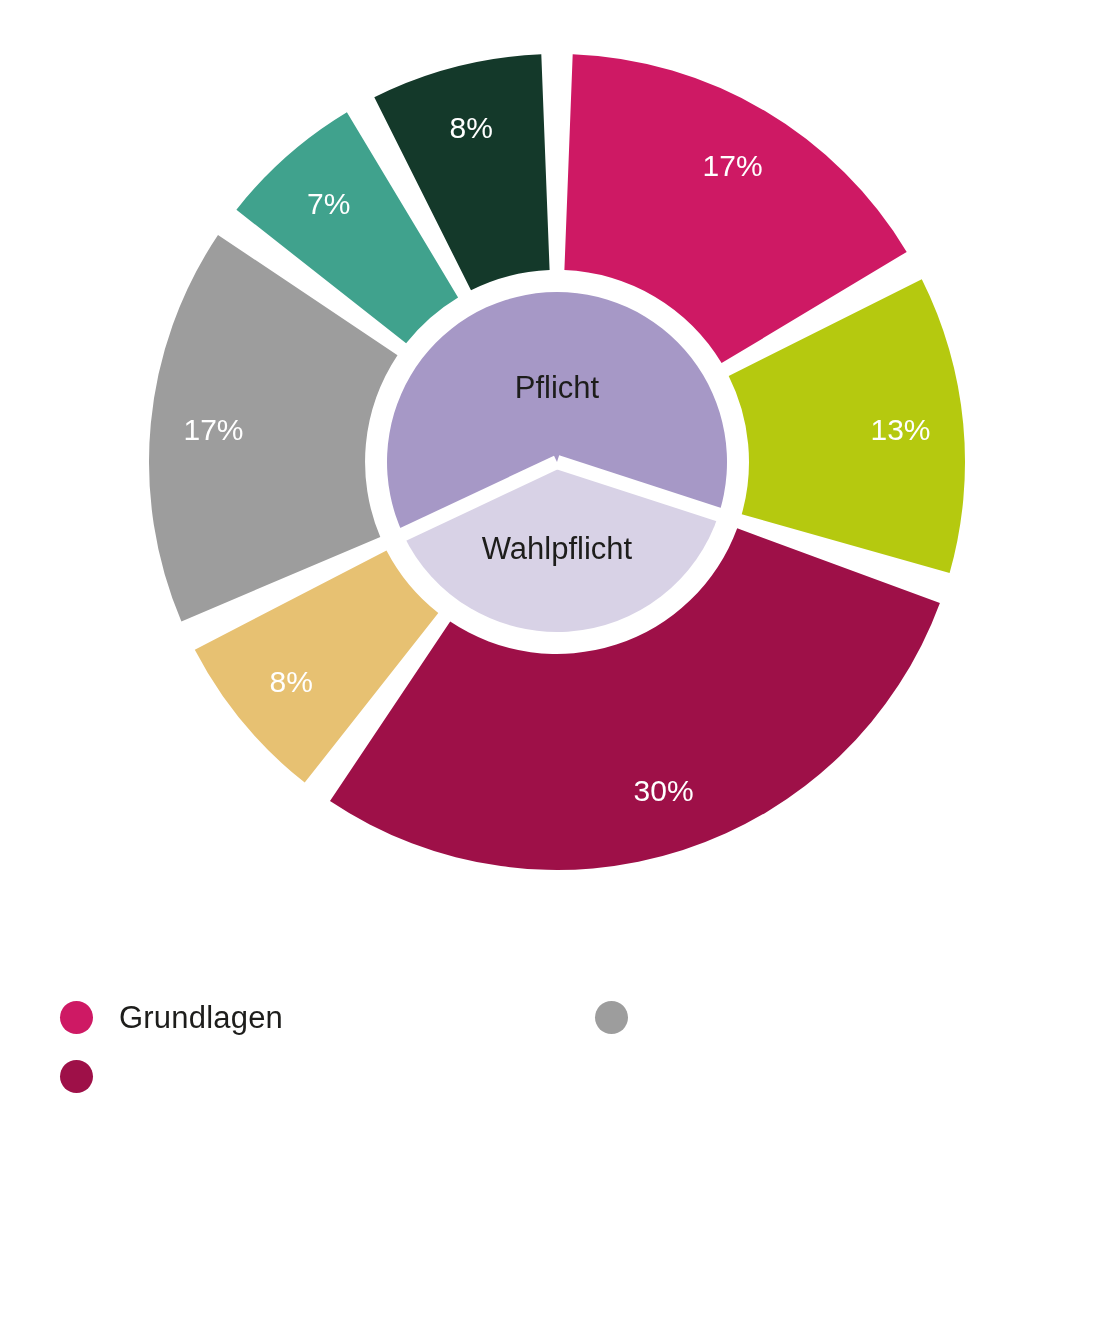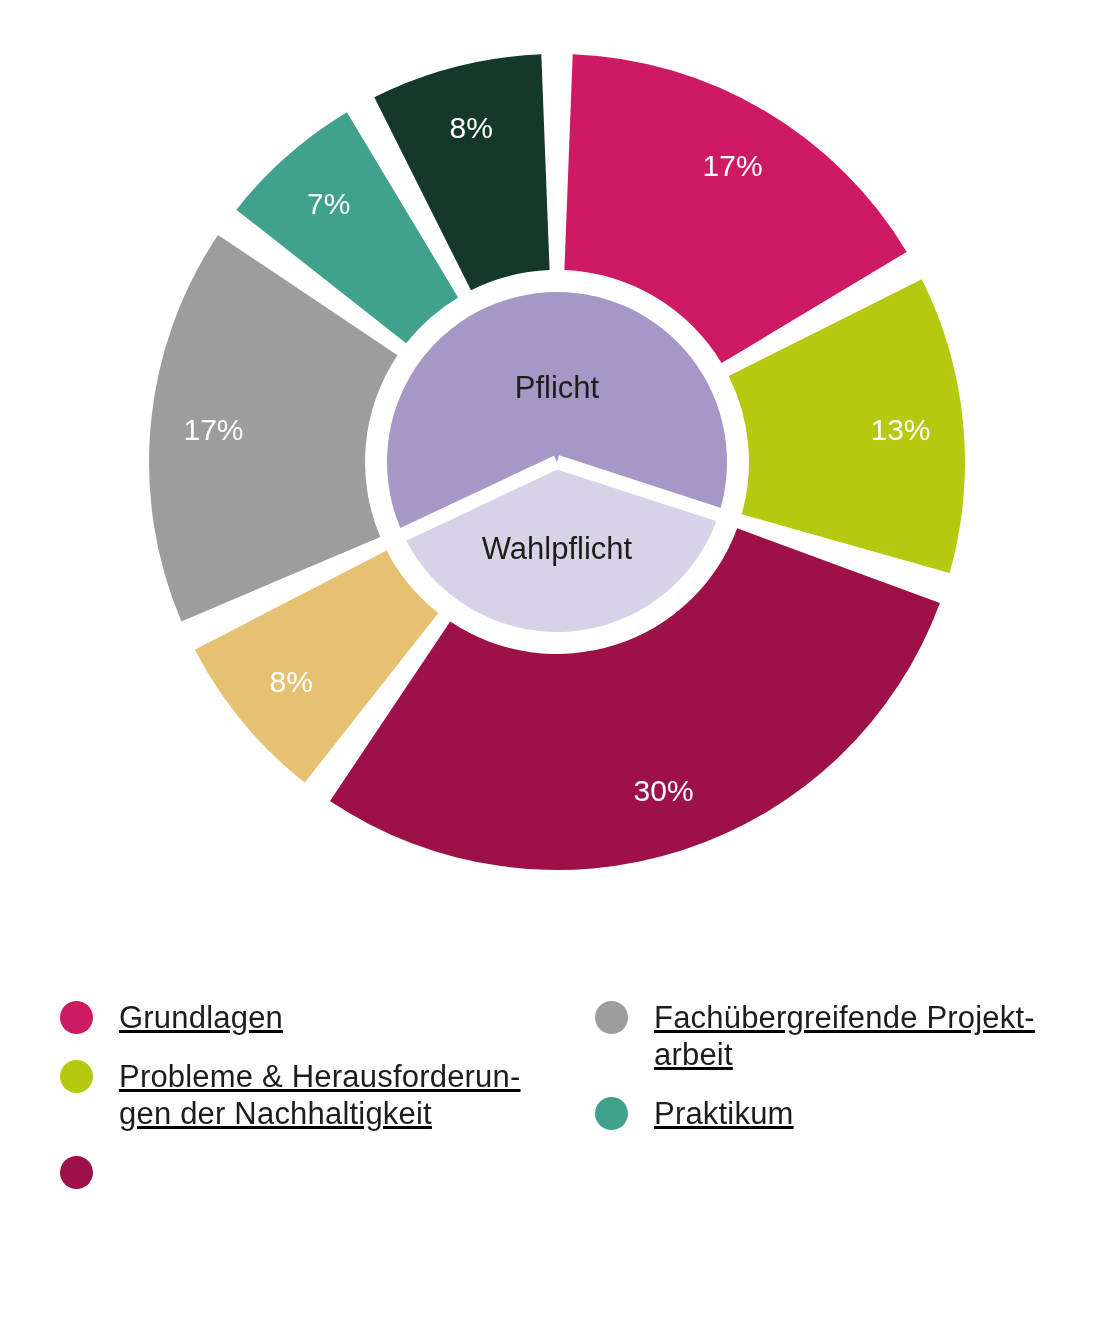--- a/index.html
+++ b/index.html
@@ -10,21 +10,21 @@
     overflow:hidden;
     font-family:"Liberation Sans", sans-serif;
   }
   .chart-wrap{position:absolute;left:0;top:0;width:1110px;height:960px;}
   .chart-wrap svg{display:block;width:1110px;height:960px;}
 
   .legend{
     position:absolute;left:60px;top:999px;width:1010px;
     display:flex;
   }
-  .legend-col{display:flex;flex-direction:column;gap:22px;text-decoration:underline;}
+  .legend-col{display:flex;flex-direction:column;gap:22px;}
   .legend-col.col-1{width:535px;}
   .legend-col.col-2{width:475px;}
   .legend-item{display:flex;align-items:flex-start;}
   .dot{
     width:33px;height:33px;border-radius:50%;
     flex:none;margin:2px 26px 0 0;background:#ccc;
   }
   .legend-text{
     font-size:31px;line-height:37px;color:#1d1d1b;
     letter-spacing:0.2px;
@@ -69,41 +69,24 @@
   <div class="legend">
 
     <div class="legend-col col-1">
       <div class="legend-item">
         <span class="dot" style="background: rgb(206, 25, 100);"></span>
         <div class="legend-text">
           <span>Grundlagen</span>
         </div>
       </div>
       <div class="legend-item">
-        <span class="dot" style="background: rgb(181, 201, 15);"></span>
-        <div class="legend-text">
-          <span>Probleme &amp; Herausforderun-</span><br>
-          <span>gen der Nachhaltigkeit</span>
-        </div>
-      </div>
-      <div class="legend-item">
         <span class="dot" style="background: rgb(158, 16, 72);"></span>
       </div>
     </div>
 
     <div class="legend-col col-2">
       <div class="legend-item">
         <span class="dot" style="background: rgb(157, 157, 157);"></span>
-        <div class="legend-text">
-          <span>Fachübergreifende Projekt-</span><br>
-          <span>arbeit</span>
-        </div>
-      </div>
-      <div class="legend-item">
-        <span class="dot" style="background: rgb(64, 162, 141);"></span>
-        <div class="legend-text">
-          <span>Praktikum</span>
-        </div>
       </div>
     </div>
 
   </div>
 </div>
 
 </body></html>

